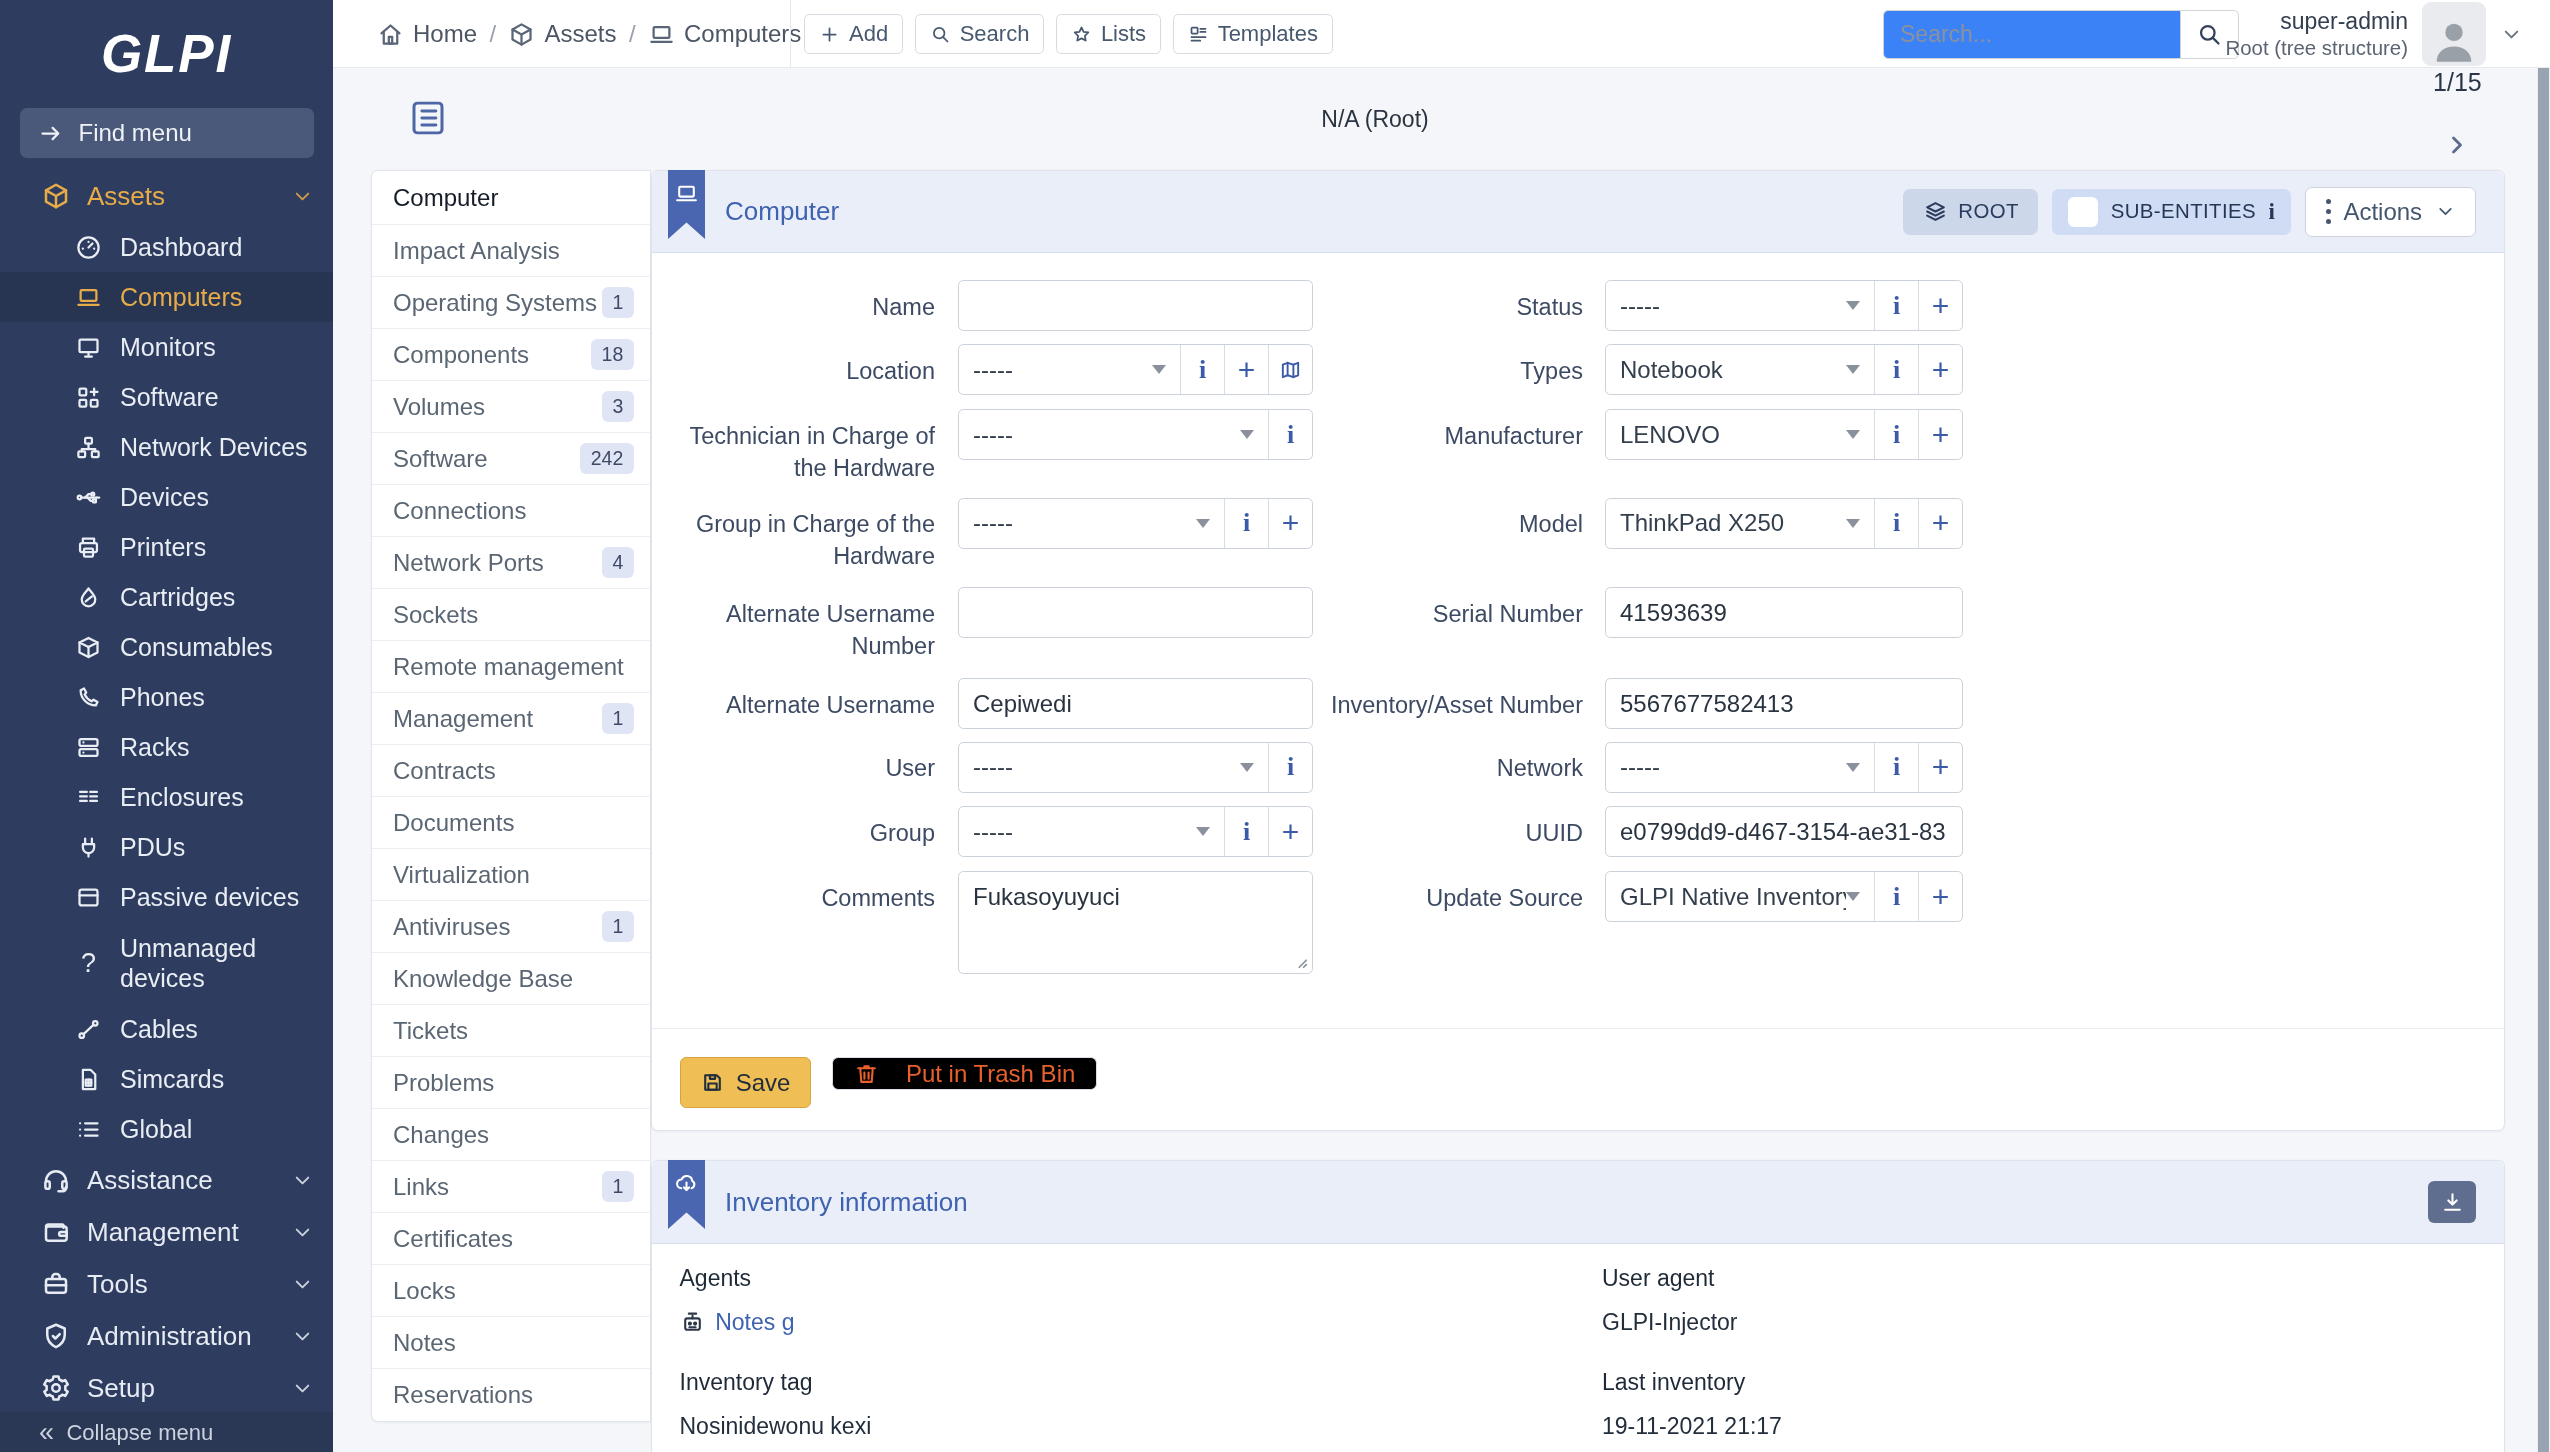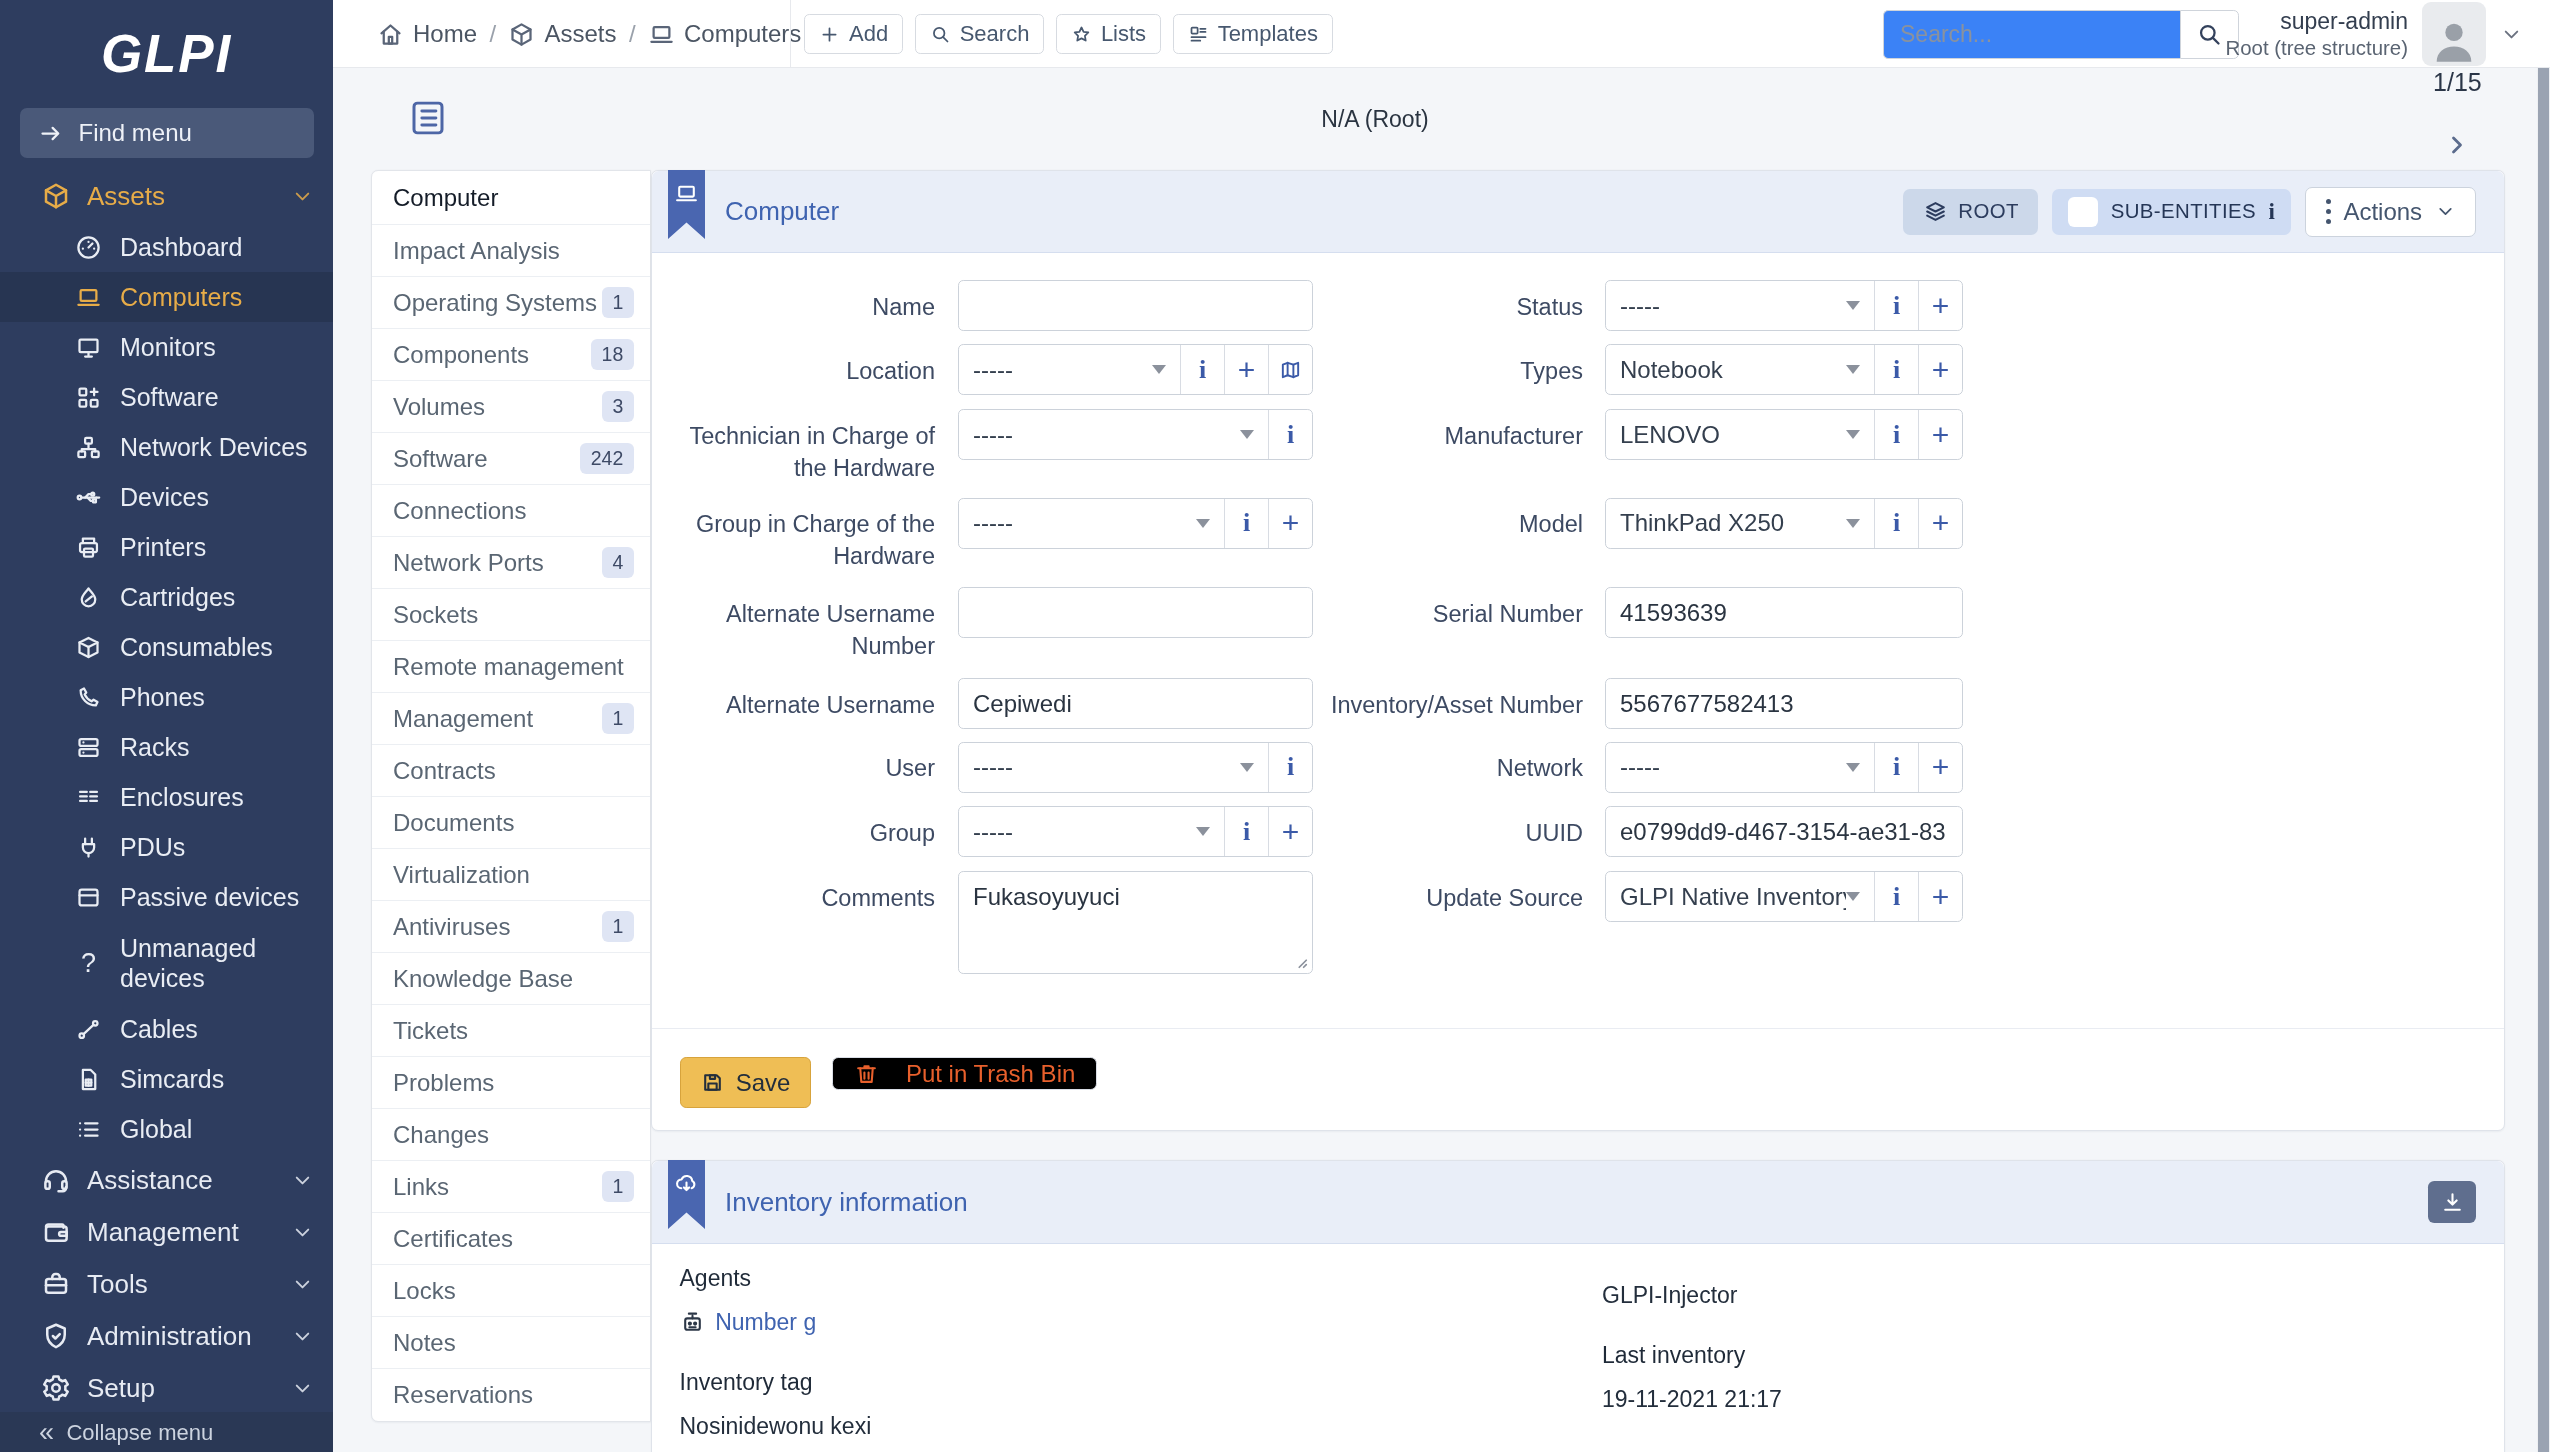--- a/index.html
+++ b/index.html
@@ -806,27 +806,28 @@
   <div class="invbody">
     <div class="invcol c1">
       <div class="invlabel">Agents</div>
       <div class="invval aglink">
         <svg class="ic" viewBox="0 0 24 24">
             <rect x="5" y="8" width="14" height="11" rx="2"></rect>
             <circle cx="9.5" cy="13" r="1"></circle>
             <circle cx="14.5" cy="13" r="1"></circle>
             <path d="M9 16.5h6M12 8V5.5M8.5 3.5h7"></path>
           </svg>
-        <span>Number g</span>
+        <span>Notes g</span>
       </div>
       <div class="invlabel invgap">Inventory tag</div>
       <div class="invval">Nosinidewonu kexi</div>
 
     </div>
     <div class="invcol c2">
+      <div class="invlabel">User agent</div>
       <div class="invval">GLPI-Injector</div>
       <div class="invlabel invgap">Last inventory</div>
       <div class="invval">19-11-2021 21:17</div>
 
     </div>
   </div>
 </div>
 
 <div id="scrollbar">
     <div class="thumb"></div>

